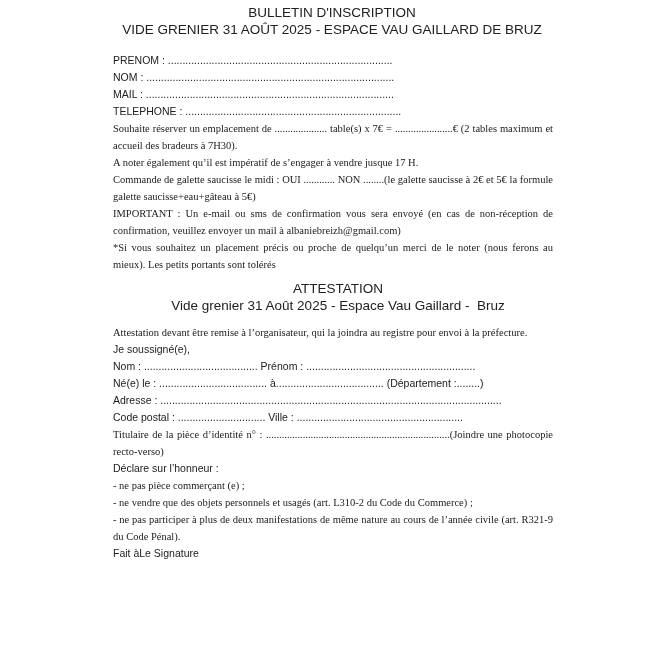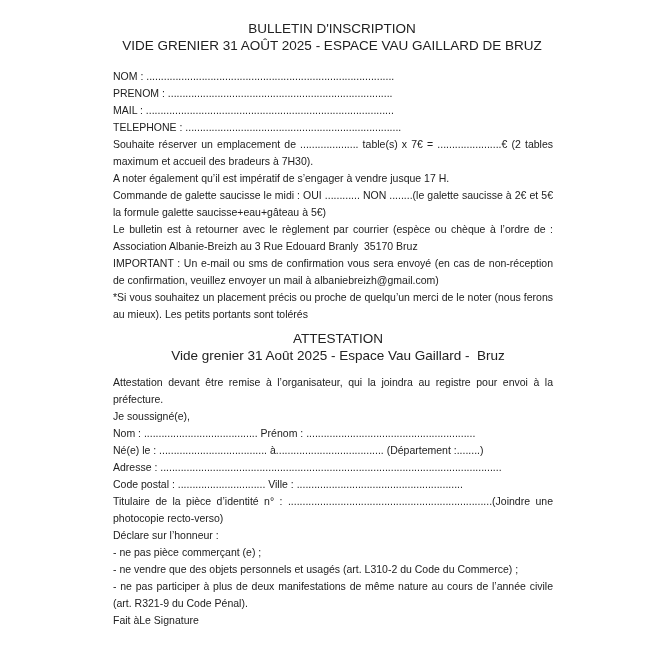--- a/index.html
+++ b/index.html
@@ -10,37 +10,38 @@
     font-family: "Liberation Sans", sans-serif;
     color: #212121;
     -webkit-font-smoothing: antialiased;
   }
   .page {
     position: relative;
     width: 664px; height: 664px;
     background: #ffffff;
   }
   .doc-header {
-    padding-top: 20px;
+    padding-top: 4px;
     text-align: center;
     font-size: 13.5px;
     line-height: 17px;
   }
   .doc-header .t-line { margin: 0; }
   .content {
     margin-left: 113px;
     width: 440px;
     font-size: 10.5px;
     line-height: 17px;
   }
   .fields-block { margin-top: 14px; }
   .line { margin: 0; white-space: normal; }
   .para {
     margin: 0;
     text-align: justify;
+    font-family: Liberation Serif, serif;
   }
   .att-header {
     margin-top: 7px;
     text-align: center;
     font-size: 13.5px;
     line-height: 17px;
   }
   .att-header .t-line { margin: 0; padding-left: 12px; }
   .att-body { margin-top: 10px; }
   .footer-row {
@@ -55,30 +56,29 @@
 <div class="page">
 
   <div class="doc-header">
     <div class="t-line">BULLETIN D'INSCRIPTION</div>
     <div class="t-line">VIDE GRENIER 31 AOÛT 2025 - ESPACE VAU GAILLARD DE BRUZ</div>
   </div>
 
   <div class="content">
 
     <div class="fields-block">
+      <div class="line">PRENOM : .............................................................................</div>
       <div class="line">NOM : .....................................................................................</div>
-      <div class="line">PRENOM : .............................................................................</div>
       <div class="line">MAIL : .....................................................................................</div>
       <div class="line">TELEPHONE : ..........................................................................</div>
     </div>
 
     <div class="para">Souhaite réserver un emplacement de .................... table(s) x 7€ = ......................€ (2 tables maximum et accueil des bradeurs à 7H30).</div>
     <div class="para">A noter également qu’il est impératif de s’engager à vendre jusque 17 H.</div>
     <div class="para">Commande de galette saucisse le midi : OUI ............ NON ........(le galette saucisse à 2€ et 5€ la formule galette saucisse+eau+gâteau à 5€)</div>
-    <div class="para">Le bulletin est à retourner avec le règlement par courrier (espèce ou chèque à l’ordre de : Association Albanie-Breizh au 3 Rue Edouard Branly&nbsp; 35170 Bruz</div>
     <div class="para">IMPORTANT : Un e-mail ou sms de confirmation vous sera envoyé (en cas de non-réception de confirmation, veuillez envoyer un mail à albaniebreizh@gmail.com)</div>
     <div class="para">*Si vous souhaitez un placement précis ou proche de quelqu’un merci de le noter (nous ferons au mieux). Les petits portants sont tolérés</div>
 
   </div>
 
   <div class="att-header">
     <div class="t-line">ATTESTATION</div>
     <div class="t-line">Vide grenier 31 Août 2025 - Espace Vau Gaillard -&nbsp; Bruz</div>
   </div>
 

